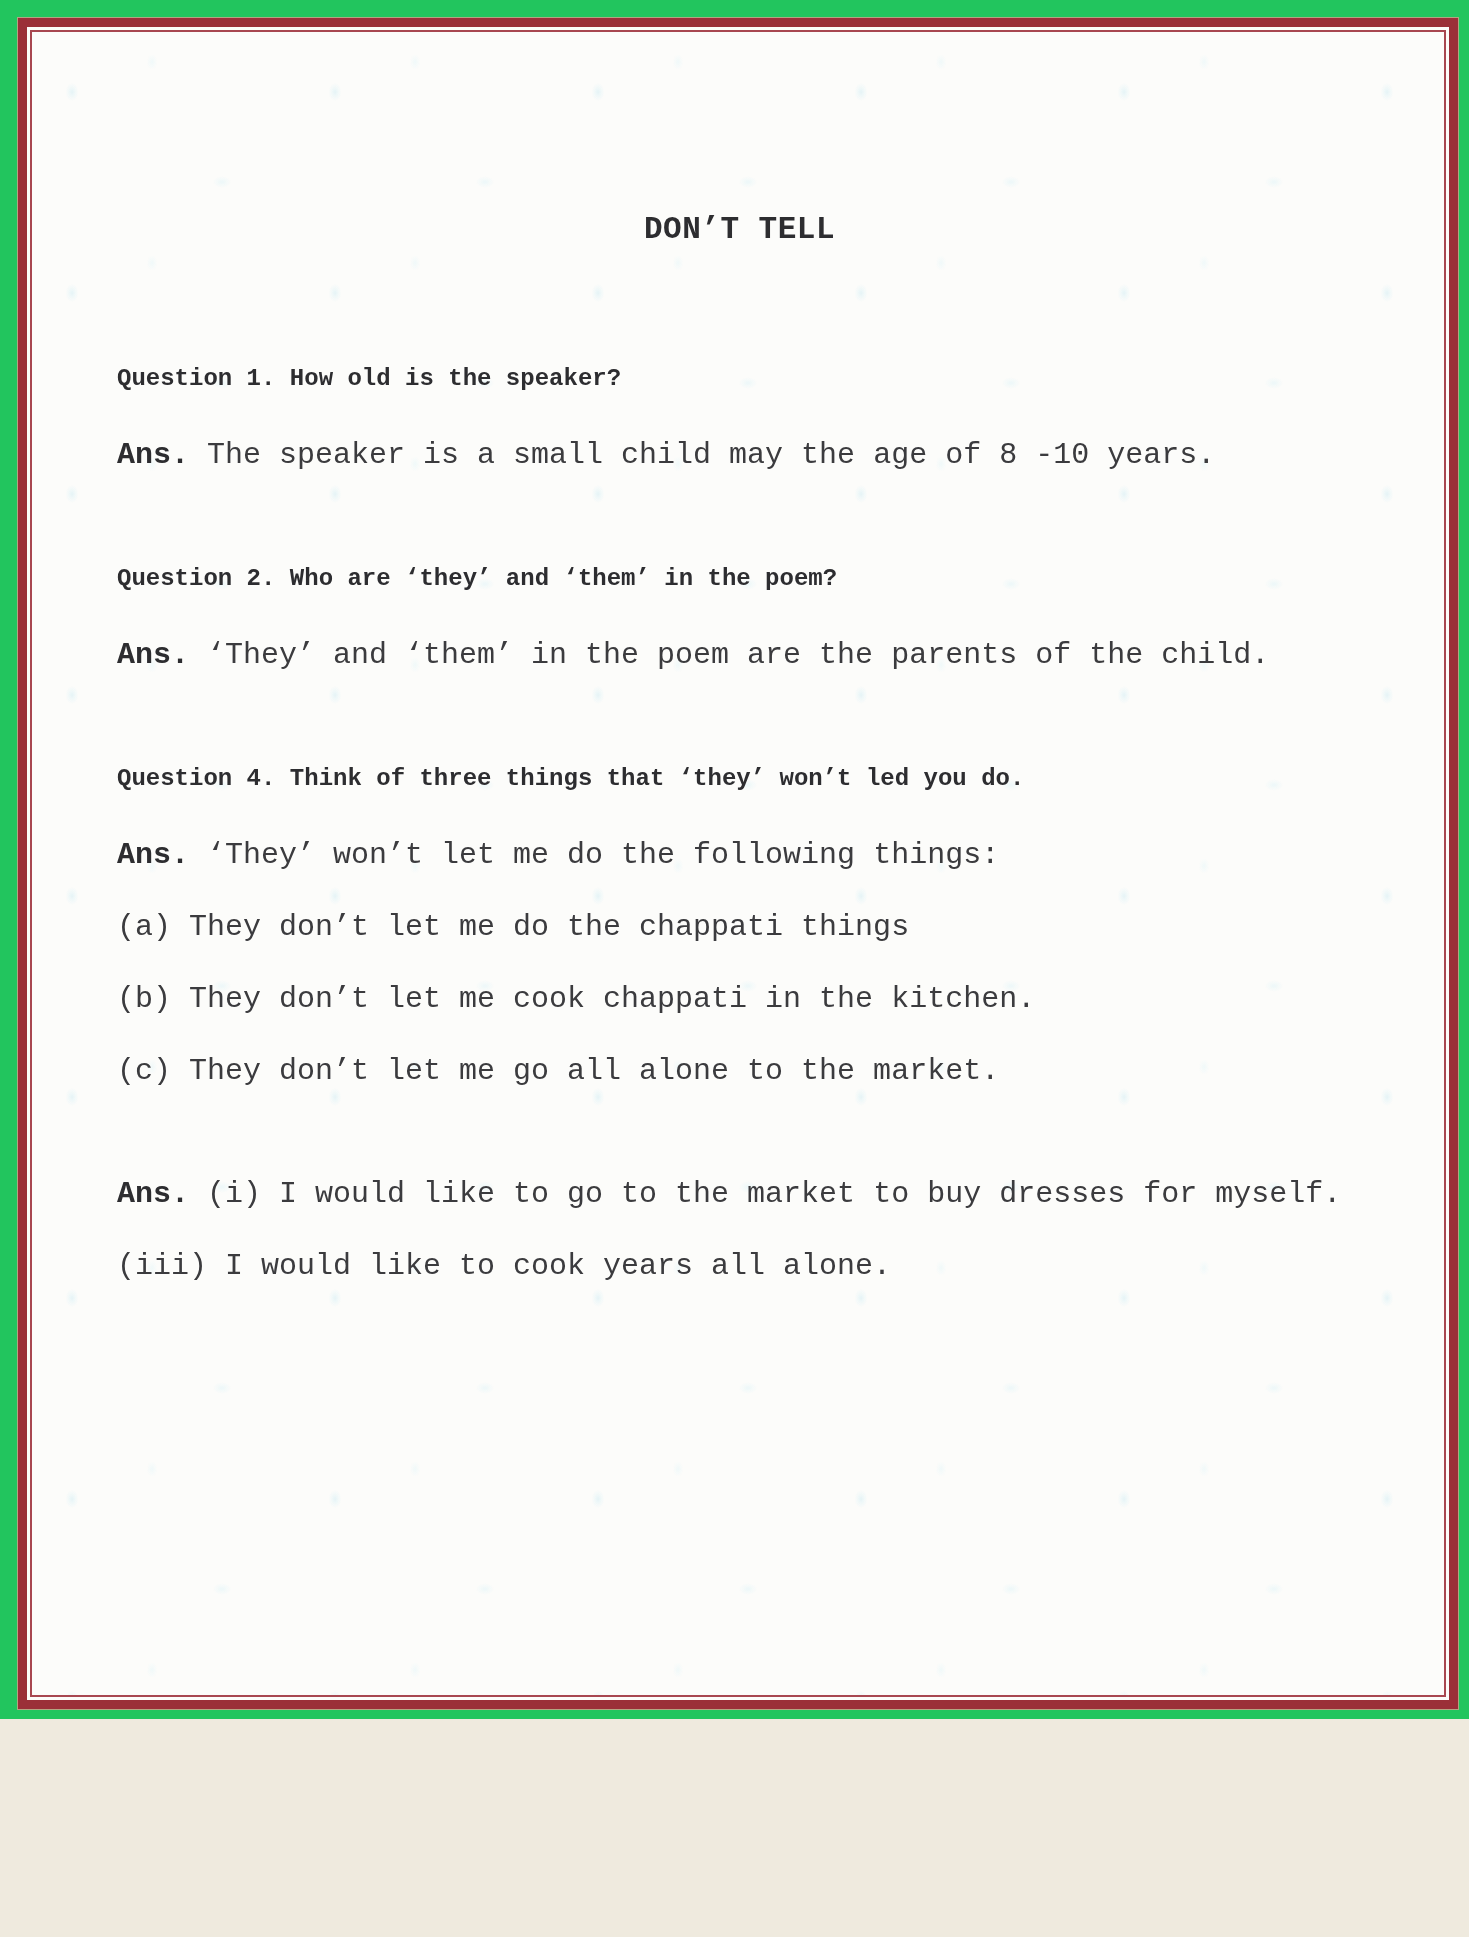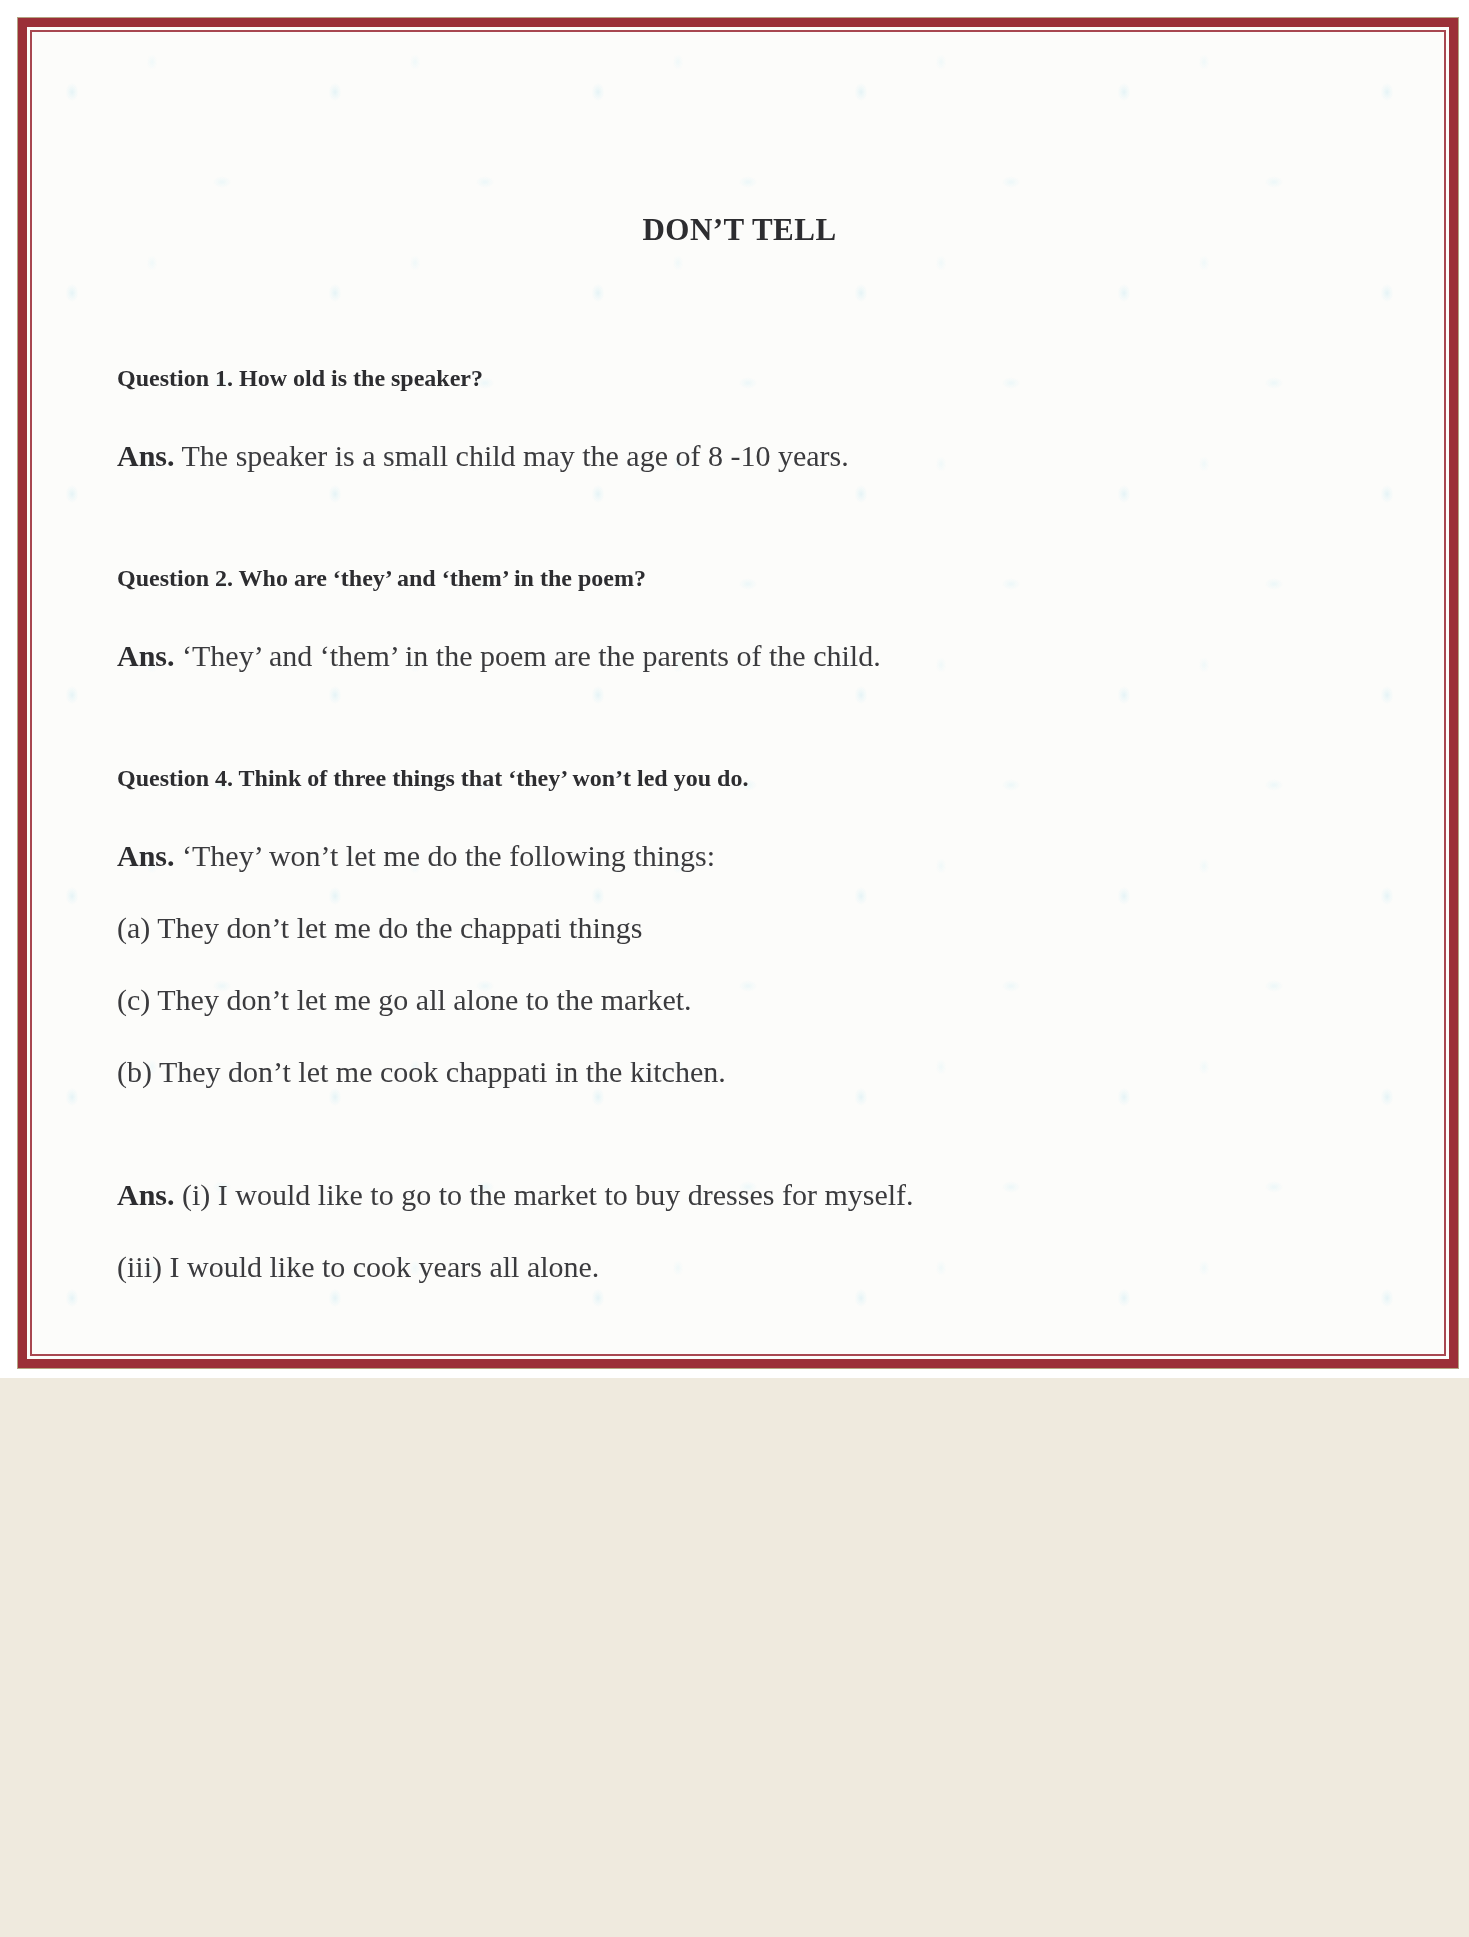--- a/index.html
+++ b/index.html
@@ -3,24 +3,24 @@
 <meta charset="utf-8">
 <style>
   html, body {
     margin: 0;
     padding: 0;
     background: #efeade;
   }
   .canvas {
     position: relative;
     width: 1469px;
-    height: 1378px;
-    background: #ffffff;
+    height: 1719px;
+    background: #22c55e;
     overflow: hidden;
-    font-family: Liberation Serif, serif;
+    font-family: Liberation Mono, monospace;
   }
   .frame-outer {
     position: absolute;
     left: 18px;
     top: 18px;
     right: 11px;
     bottom: 10px;
     border: 9px solid var(--maroon, #9b2f38);
     outline: 1px solid #b3a482;
     background: var(--paper, #fcfcfa);
@@ -93,22 +93,22 @@
   <section class="qa-block">
     <h2 class="question">Question 2. Who are ‘they’ and ‘them’ in the poem?</h2>
   <p class="answer-line"><strong>Ans.</strong> ‘They’ and ‘them’ in the poem are the parents of the child.</p>
           </section>
 
 
   <section class="qa-block">
     <h2 class="question">Question 4. Think of three things that ‘they’ won’t led you do.</h2>
   <p class="answer-line"><strong>Ans.</strong> ‘They’ won’t let me do the following things:</p>
             <p class="answer-line">(a) They don’t let me do the chappati things</p>
+            <p class="answer-line">(b) They don’t let me cook chappati in the kitchen.</p>
             <p class="answer-line">(c) They don’t let me go all alone to the market.</p>
-            <p class="answer-line">(b) They don’t let me cook chappati in the kitchen.</p>
           </section>
 
   <section class="qa-block">
   <p class="answer-line"><strong>Ans.</strong> (i) I would like to go to the market to buy dresses for myself.</p>
             <p class="answer-line">(iii) I would like to cook years all alone.</p>
           </section>
 </div>
     </main>
   </div>
 </div>

